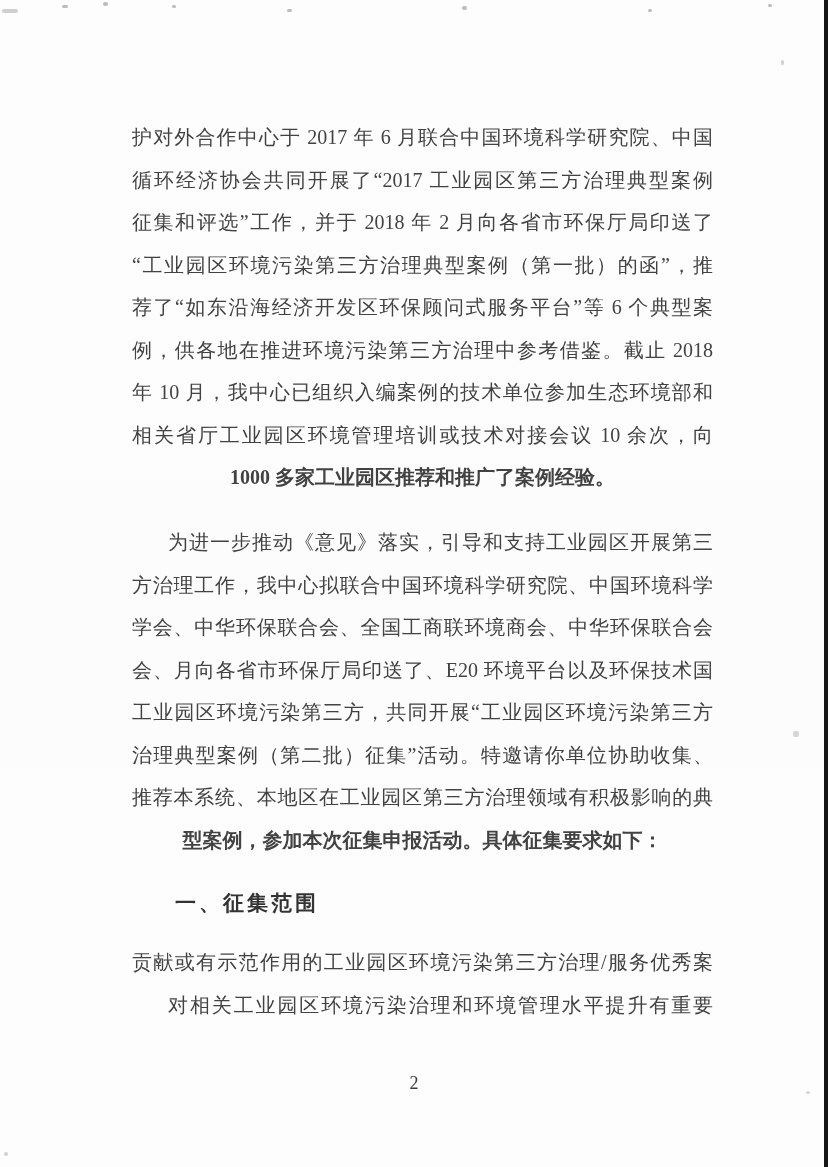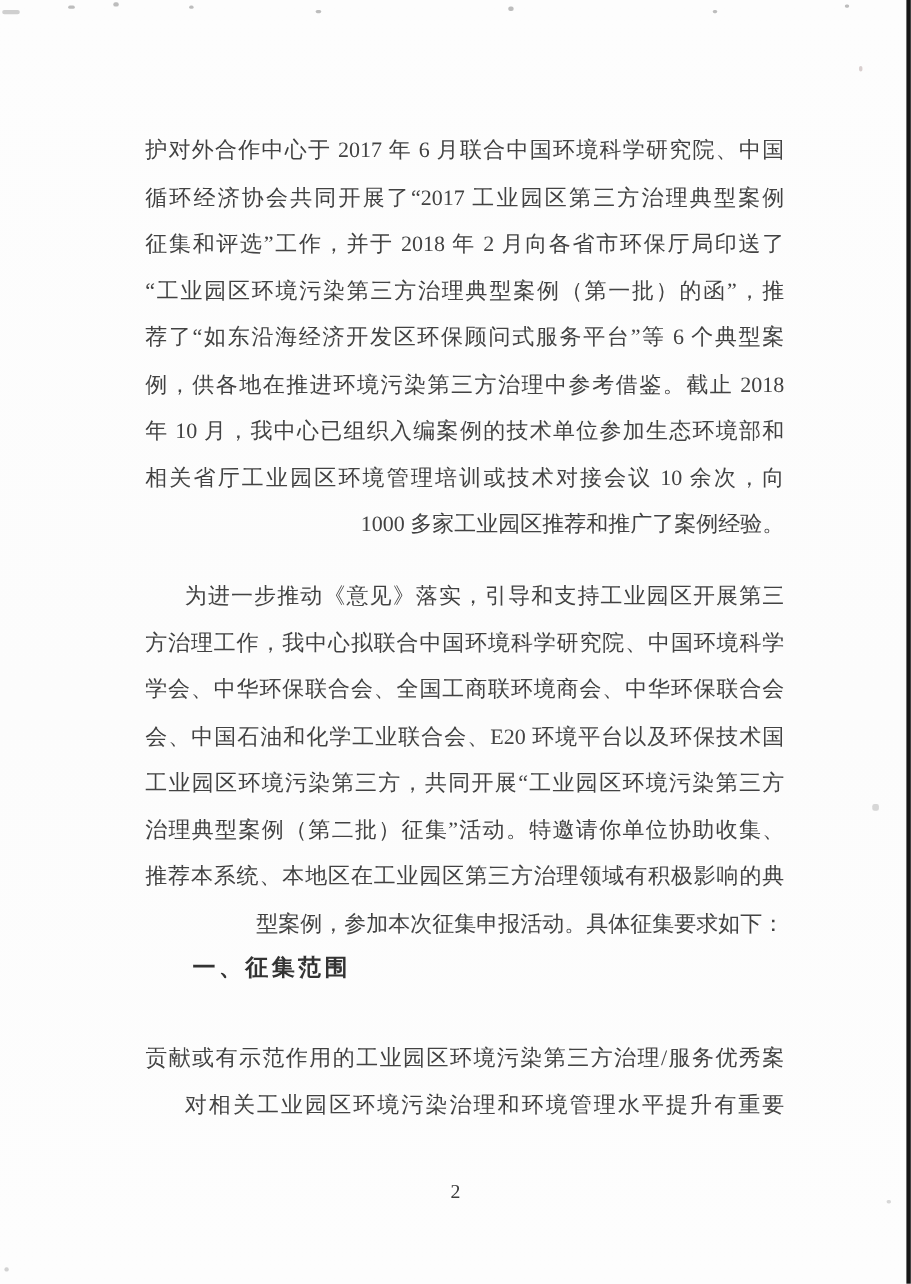--- a/index.html
+++ b/index.html
@@ -36,26 +36,26 @@
     color: #424242;
     font-size: 20px;
     line-height: 42.5px;
     text-justify: inter-character;
   }
   .p1 { top: 116px; }
   .p2 { top: 521px; }
   .p3 { top: 941px; }
   .line { height: 42.5px; overflow: hidden; }
   .fill { text-align: justify; text-align-last: justify; }
-  .short { text-align: right; }
+  .short { text-align: center; font-weight: bold; }
   .indent { text-indent: 36px; }
   .heading {
     position: absolute;
     left: 132px;
-    top: 858px;
+    top: 882px;
     width: 581px;
     height: 42.5px;
     line-height: 42.5px;
     color: #333333;
     font-size: 21px;
     font-weight: bold;
     letter-spacing: 3px;
     text-indent: 43px;
   }
   .pageno {
@@ -102,21 +102,21 @@
     <div class="line fill">例，供各地在推进环境污染第三方治理中参考借鉴。截止 2018</div>
     <div class="line fill">年 10 月，我中心已组织入编案例的技术单位参加生态环境部和</div>
     <div class="line fill">相关省厅工业园区环境管理培训或技术对接会议 10 余次，向</div>
     <div class="line short">1000 多家工业园区推荐和推广了案例经验。</div>
   </div>
 
   <div class="para p2">
     <div class="line fill indent">为进一步推动《意见》落实，引导和支持工业园区开展第三</div>
     <div class="line fill">方治理工作，我中心拟联合中国环境科学研究院、中国环境科学</div>
     <div class="line fill">学会、中华环保联合会、全国工商联环境商会、中华环保联合会</div>
-    <div class="line fill">会、中国石油和化学工业联合会、E20 环境平台以及环保技术国</div>
+    <div class="line fill">会、月向各省市环保厅局印送了、E20 环境平台以及环保技术国</div>
     <div class="line fill">工业园区环境污染第三方，共同开展“工业园区环境污染第三方</div>
     <div class="line fill">治理典型案例（第二批）征集”活动。特邀请你单位协助收集、</div>
     <div class="line fill">推荐本系统、本地区在工业园区第三方治理领域有积极影响的典</div>
     <div class="line short">型案例，参加本次征集申报活动。具体征集要求如下：</div>
   </div>
 
   <div class="heading">一、征集范围</div>
 
   <div class="para p3">
     <div class="line fill">贡献或有示范作用的工业园区环境污染第三方治理/服务优秀案</div>

